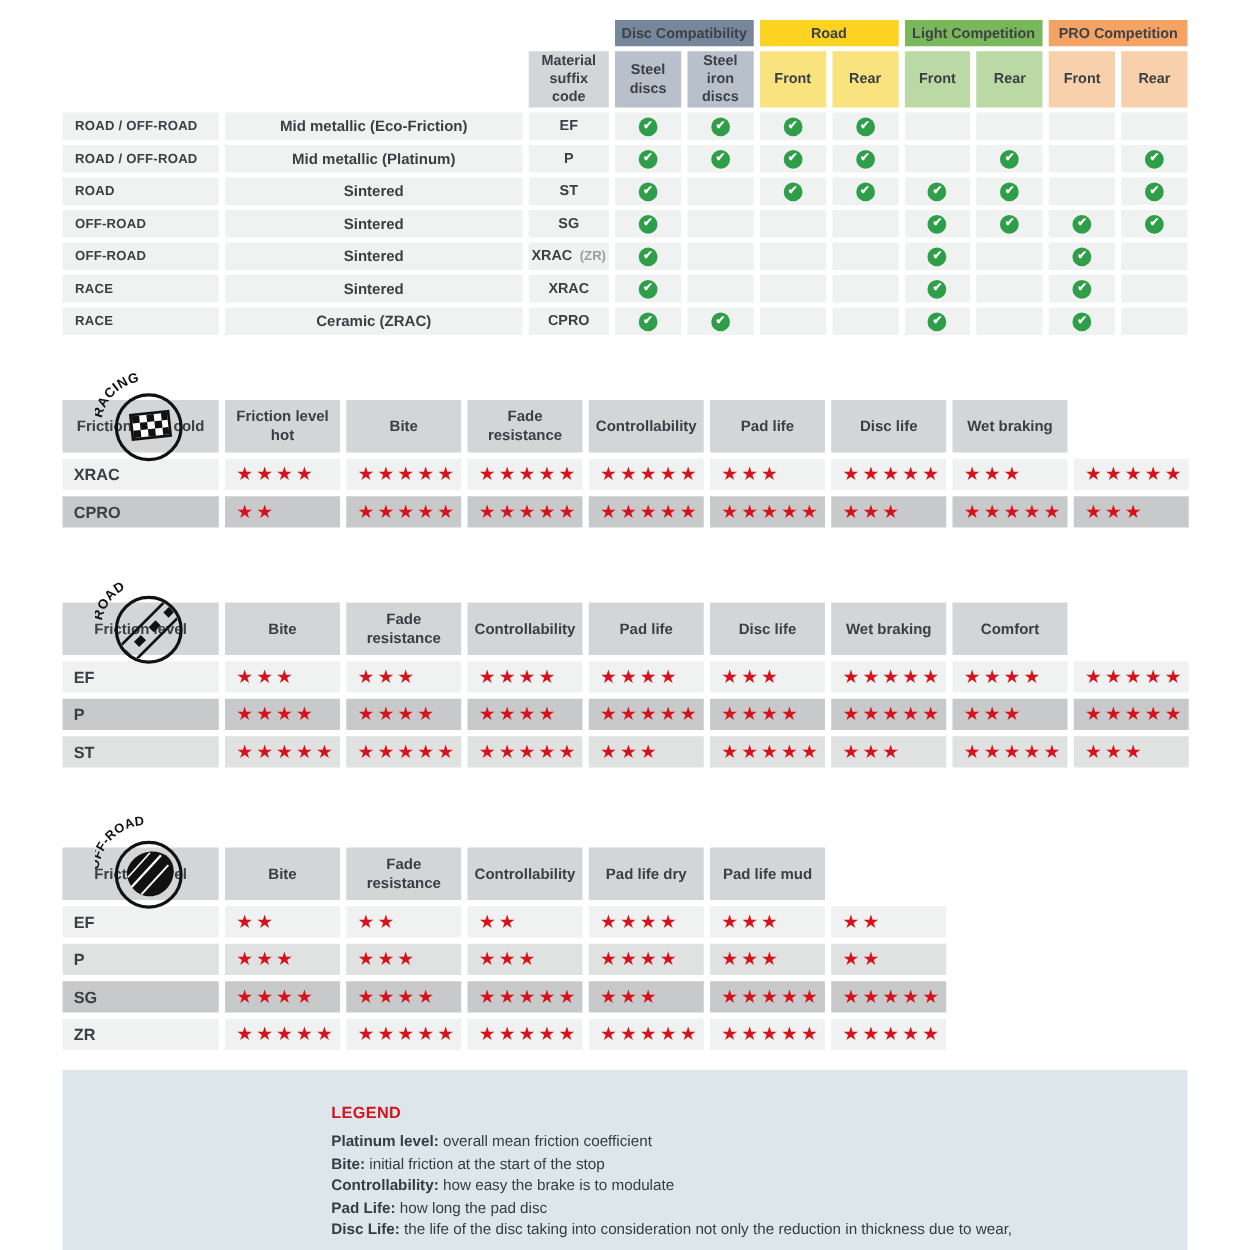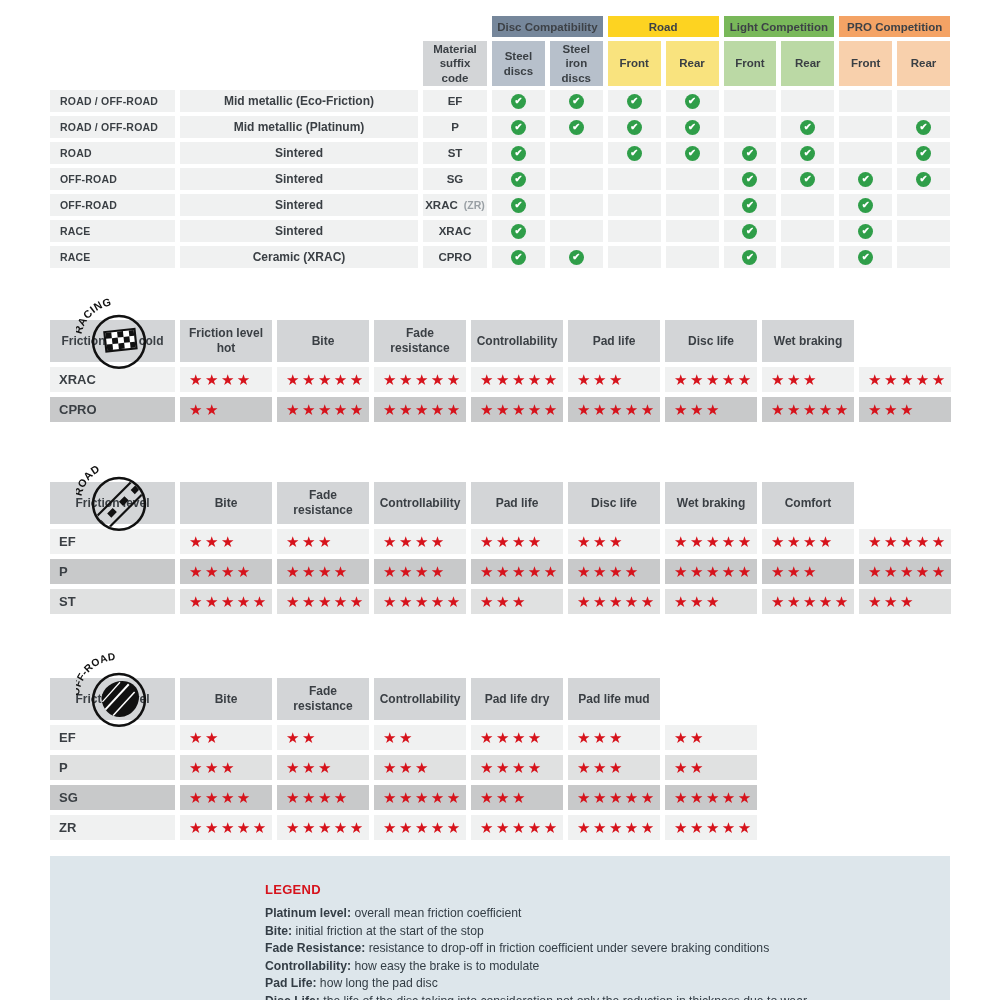--- a/index.html
+++ b/index.html
@@ -188,21 +188,21 @@
       <div class="cell" style="grid-area: 8 / 7;"></div>
       <div class="cell" style="grid-area: 8 / 8;">
         <span class="chk">✔</span>
       </div>
       <div class="cell" style="grid-area: 8 / 9;"></div>
       <div class="cell" style="grid-area: 8 / 10;">
         <span class="chk">✔</span>
       </div>
       <div class="cell" style="grid-area: 8 / 11;"></div>
       <div class="cell use" style="grid-row: 9;">RACE</div>
-      <div class="cell" style="grid-row: 9; font-size: 12px;">Ceramic (XRAC)</div>
+      <div class="cell" style="grid-row: 9; font-size: 12px;">Ceramic (ZRAC)</div>
       <div class="cell" style="grid-row: 9;">
         <span>CPRO</span>
       </div>
       <div class="cell" style="grid-area: 9 / 4;">
         <span class="chk">✔</span>
       </div>
       <div class="cell" style="grid-area: 9 / 5;">
         <span class="chk">✔</span>
       </div>
       <div class="cell" style="grid-area: 9 / 6;"></div>
@@ -499,20 +499,19 @@
         <div class="scell tone-light" style="grid-area: 5 / 7;">
           <span class="stars">★★★★★</span>
         </div>
       </div>
   </div>
 
   <div class="legend">
     <div class="lg-title">LEGEND</div>
     <div class="lg-line"><span class="lg-term">Platinum level:</span><span> overall mean friction coefficient</span></div>
     <div class="lg-line"><span class="lg-term">Bite:</span><span> initial friction at the start of the stop</span></div>
-    <div class="lg-line"><span class="lg-term">Fade Resistance:</span><span> resistance to drop-off in friction coefficient under severe braking conditions</span></div>
     <div class="lg-line"><span class="lg-term">Controllability:</span><span> how easy the brake is to modulate</span></div>
     <div class="lg-line"><span class="lg-term">Pad Life:</span><span> how long the pad disc</span></div>
     <div class="lg-line"><span class="lg-term">Disc Life:</span><span> the life of the disc taking into consideration not only the reduction in thickness due to wear,</span></div>
 
   </div>
 
 </div>
 
 </body></html>

